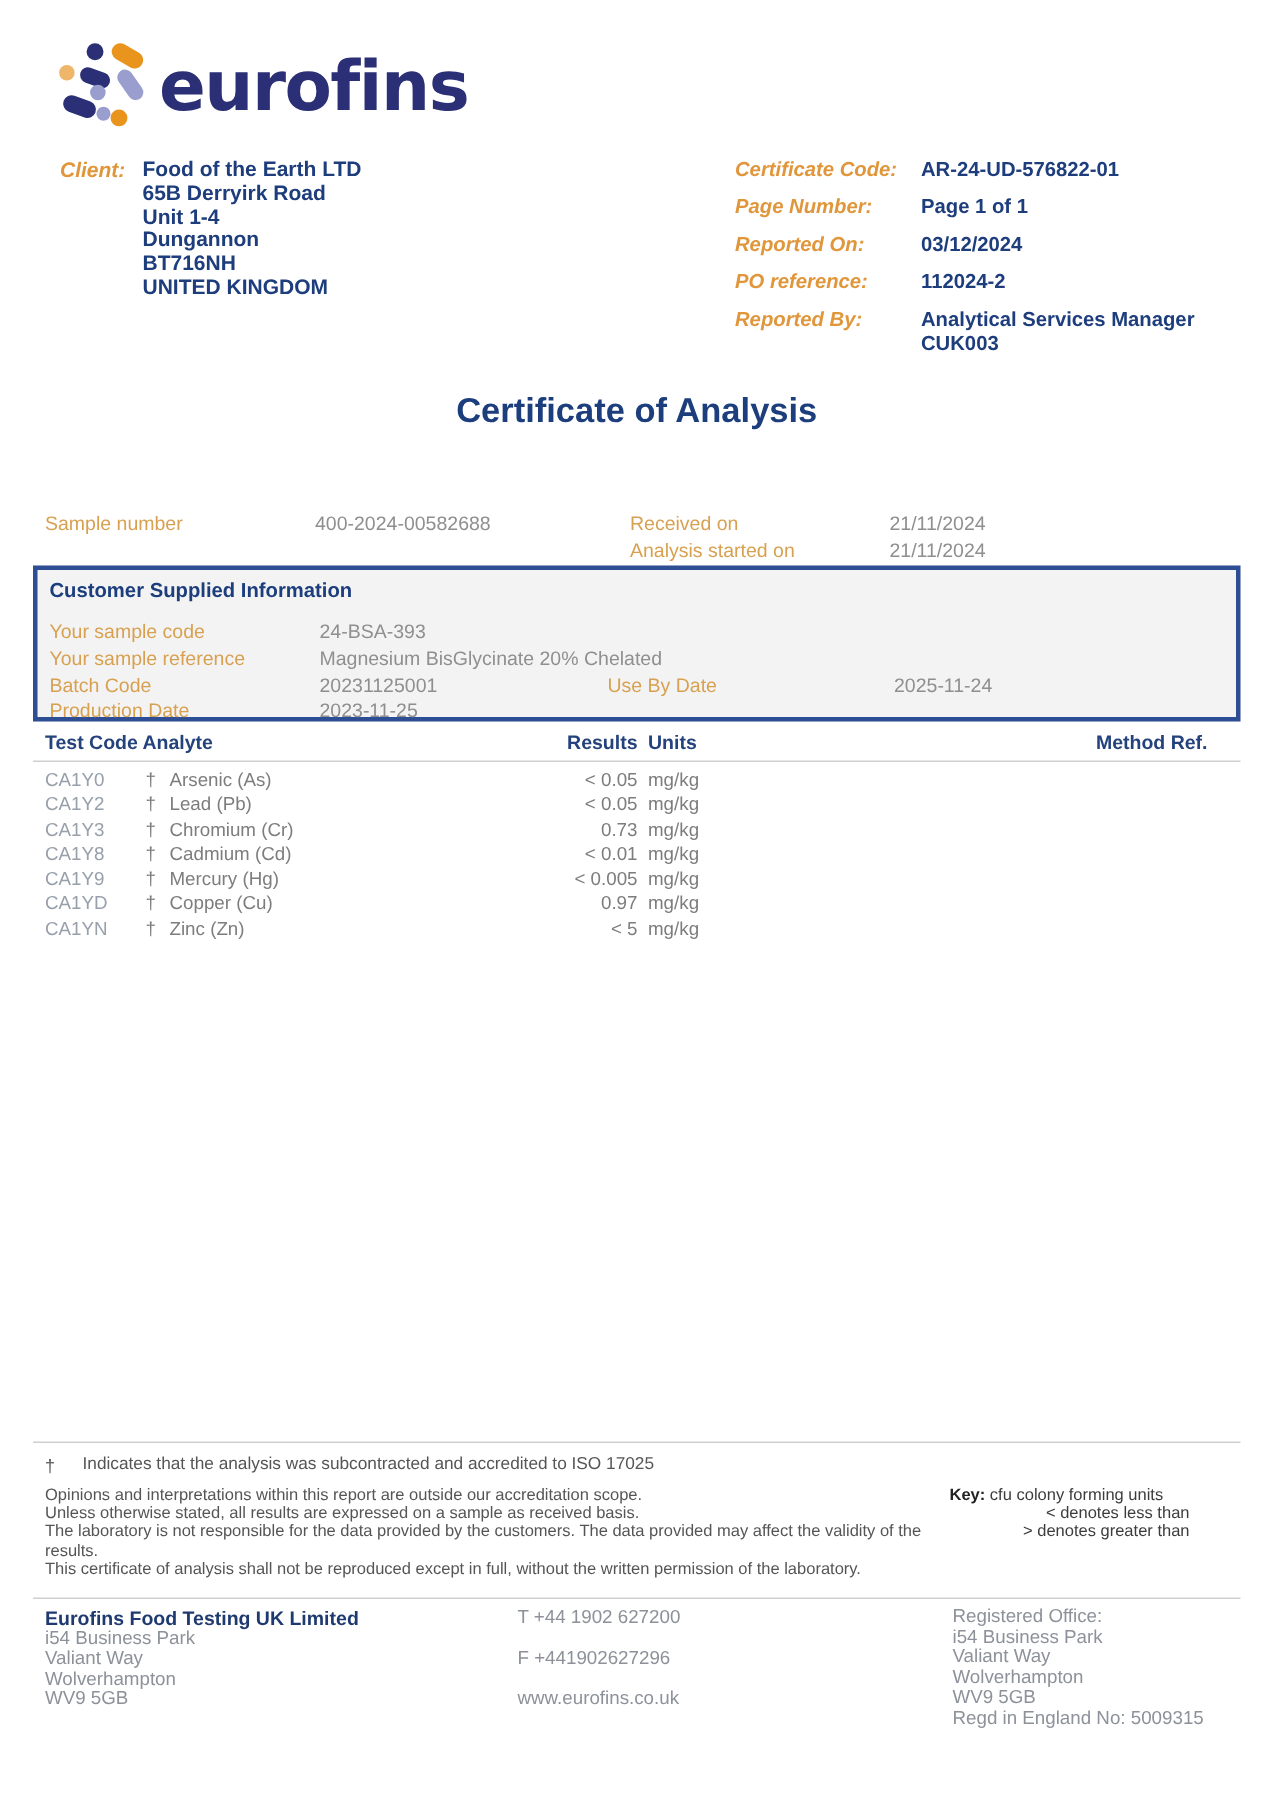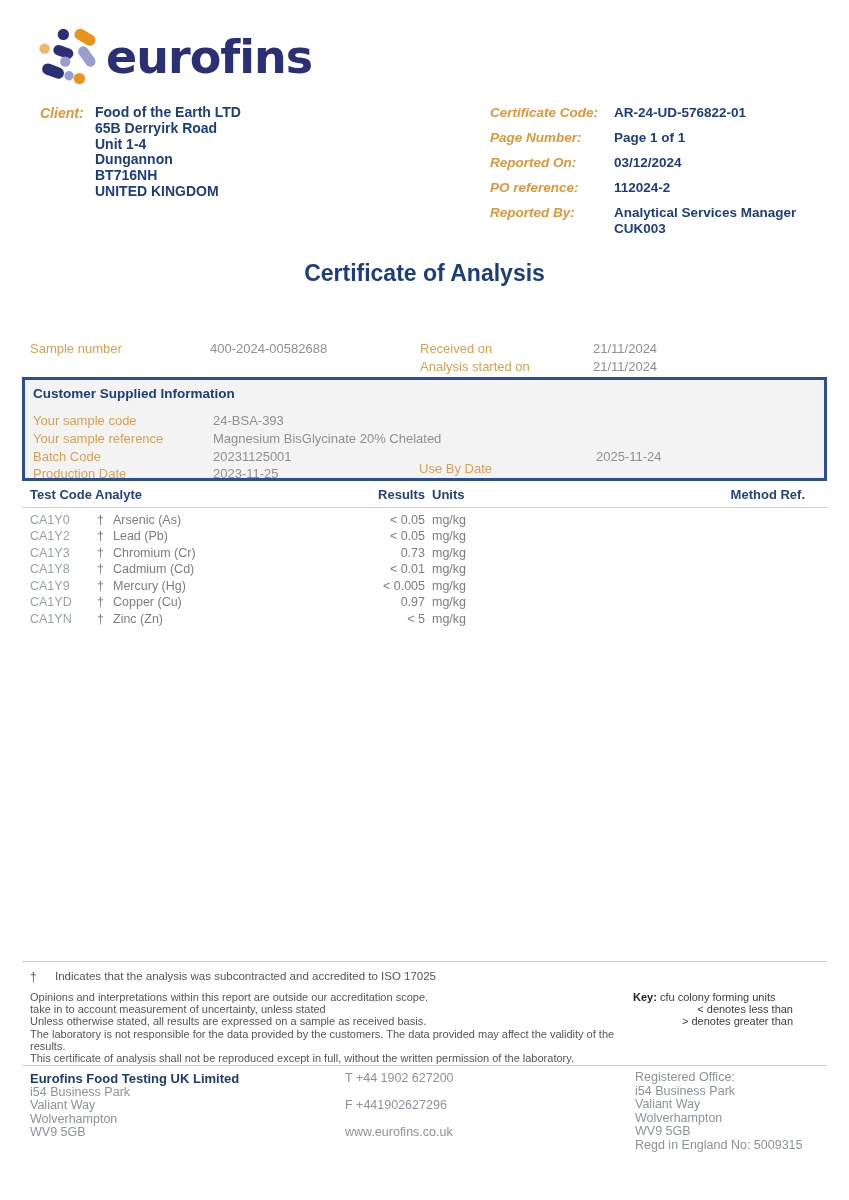--- a/index.html
+++ b/index.html
@@ -131,21 +131,21 @@
   </div>
 
   <div class="cust-box">
     <div class="box-title">Customer Supplied Information</div>
     <span class="lbl" style="left:8px;  top:33px;">Your sample code</span>
     <span class="val" style="left:188px; top:33px;">24-BSA-393</span>
     <span class="lbl" style="left:8px;  top:51px;">Your sample reference</span>
     <span class="val" style="left:188px; top:51px;">Magnesium BisGlycinate 20% Chelated</span>
     <span class="lbl" style="left:8px;  top:69px;">Batch Code</span>
     <span class="val" style="left:188px; top:69px;">20231125001</span>
-    <span class="lbl" style="left:394px; top:69px;margin-top:12px;">Use By Date</span>
+    <span class="lbl" style="left:380px; top:69px;">Use By Date</span>
     <span class="val" style="left:571px; top:69px;">2025-11-24</span>
     <span class="lbl" style="left:8px;  top:86px;">Production Date</span>
     <span class="val" style="left:188px; top:86px;">2023-11-25</span>
   </div>
 
   <div class="rtable">
     <span class="th" style="left:30px;">Test Code</span>
     <span class="th" style="left:95px;">Analyte</span>
     <span class="th th-right" style="left:330px; width:95px;">Results</span>
     <span class="th" style="left:432px;">Units</span>
@@ -194,21 +194,20 @@
     <span class="row-text th-right" style="left:330px; top:612px; width:95px;">&lt; 5</span>
     <span class="row-text" style="left:432px; top:612px;">mg/kg</span>
   </div>
 
   <div class="hline" style="top:961px;"></div>
   <span class="note-dagger" style="position:absolute; left:30px; top:970px;">†</span>
   <span class="note-dagger" style="position:absolute; left:55px; top:970px; font-size:11.5px;">Indicates that the analysis was subcontracted and accredited to ISO 17025</span>
 
   <div class="disclaimer">
     <div>Opinions and interpretations within this report are outside our accreditation scope.</div>
-    <div>take in to account measurement of uncertainty, unless stated</div>
     <div>Unless otherwise stated, all results are expressed on a sample as received basis.</div>
     <div>The laboratory is not responsible for the data provided by the customers. The data provided may affect the validity of the results.</div>
     <div>This certificate of analysis shall not be reproduced except in full, without the written permission of the laboratory.</div>
   </div>
 
   <div class="keyblock">
     <div><b>Key:</b> <span>cfu colony forming units</span></div>
     <div class="kline">&lt; denotes less than</div>
     <div class="kline">&gt; denotes greater than</div>
   </div>

